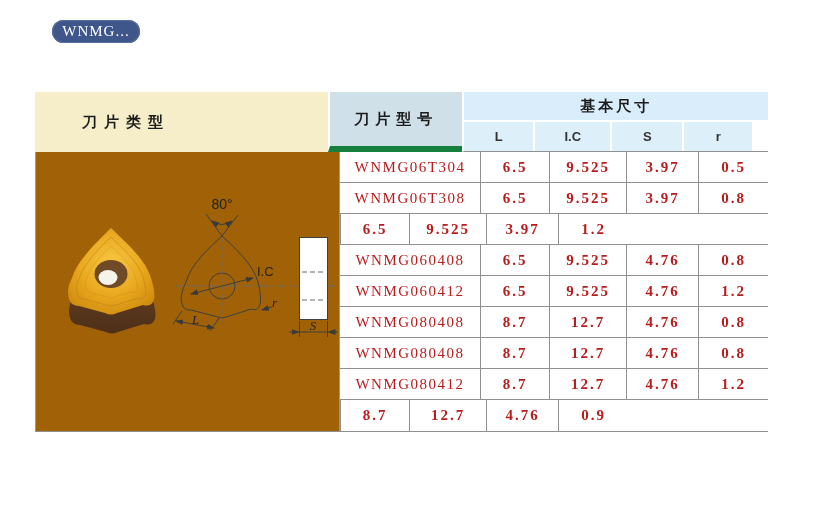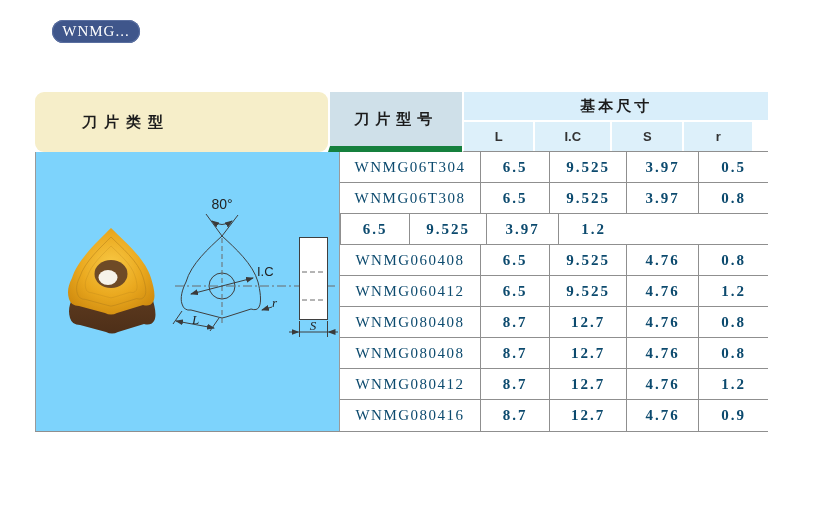--- a/index.html
+++ b/index.html
@@ -14,21 +14,21 @@
     font-family:"Liberation Serif","DejaVu Serif",serif; font-size:15px;
     display:flex; align-items:center; justify-content:center; letter-spacing:1px;
     box-shadow:inset 0 0 0 1px #5a6fa0;
   }
   
   .spec-table { position:absolute; left:35px; top:92px; width:733px; }
   .hdr { display:flex; height:60px; }
   .hdr * , .row * , .hdr, .row { box-sizing:border-box; }
   .h-type {
     width:305px; height:60px; background:#f6eec9; display:flex; align-items:center;
-    padding-left:47px; font-weight:bold; font-size:15px; letter-spacing:7px; color:#1c1c1c;border-radius:9px;
+    padding-left:47px; font-weight:bold; font-size:15px; letter-spacing:7px; color:#1c1c1c;
   }
   .h-model {
     width:140px; height:60px; background:#cfe0e9; border-left:2px solid #fff;
     border-bottom:6px solid #15803d;
     display:flex; align-items:center; justify-content:center;
     font-weight:bold; font-size:15px; letter-spacing:6px; color:#1c1c1c;
   }
   .h-dims { width:320px; height:60px; display:flex; flex-direction:column; border-left:2px solid #fff; border-bottom:1px solid #8f8f8f; }
   .h-dims-title {
     height:30px; background:#d9eefa; border-bottom:2px solid #fff;
@@ -38,29 +38,29 @@
   .h-dims-cols { flex:1; display:flex; }
   .h-dim {
     background:#ddf0fa; display:flex; align-items:center; justify-content:center;
     font-weight:bold; font-size:13px; color:#333; border-left:2px solid #fff;
   }
   .h-dim:first-child { border-left:none; }
   .w-l { width:69px; } .w-ic { width:77px; } .w-s { width:72px; } .w-r { width:70px; }
 
   .tbody { display:flex; border-bottom:1px solid #8f8f8f; }
   .type-cell {
-    width:305px; position:relative; background:#7dd3fc;
+    width:305px; position:relative; background:#a16207;
     border-left:1px solid #9a9a9a; border-right:1px solid #9a9a9a;
   }
   .rows { width:428px; display:flex; flex-direction:column; }
   .row { display:flex; height:31px; border-bottom:1px solid #8f8f8f; }
   .row:last-child { border-bottom:none; }
   .cell {
     display:flex; align-items:center; justify-content:center;
-    font-family:"Liberation Serif","DejaVu Serif",serif; font-size:15px; color:#0c4a6e;
+    font-family:"Liberation Serif","DejaVu Serif",serif; font-size:15px; color:#b91c1c;
   }
   .model-cell { width:140px; letter-spacing:1.5px; }
   .val { border-left:1px solid #8f8f8f; letter-spacing:2px;font-weight:bold; }
 
   svg text { font-family:"Liberation Sans","DejaVu Sans",sans-serif; }
   .dim-italic { font-family:"Liberation Serif","DejaVu Serif",serif; font-style:italic; }
 </style>
 </head>
 <body>
 
@@ -211,21 +211,20 @@
           <div class="cell val w-r">0.8</div>
         </div>
           <div class="row">
           <div class="cell model-cell">WNMG080412</div>
           <div class="cell val w-l">8.7</div>
           <div class="cell val w-ic">12.7</div>
           <div class="cell val w-s">4.76</div>
           <div class="cell val w-r">1.2</div>
         </div>
           <div class="row">
-          <div class="cell model-cell">WNMG080416</div>
           <div class="cell val w-l">8.7</div>
           <div class="cell val w-ic">12.7</div>
           <div class="cell val w-s">4.76</div>
           <div class="cell val w-r">0.9</div>
         </div>
         </div>
 
     </div>
   </div>
 </div>

